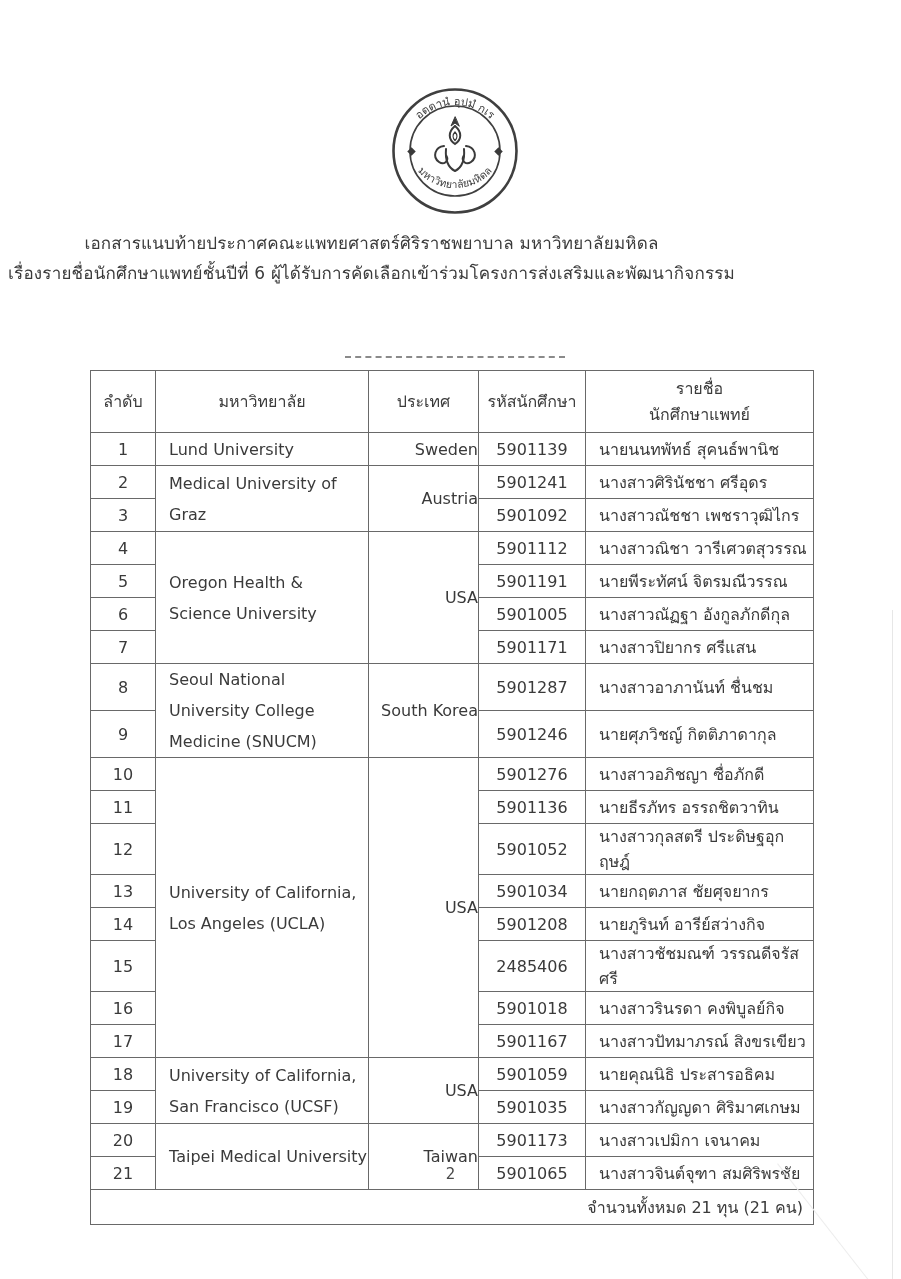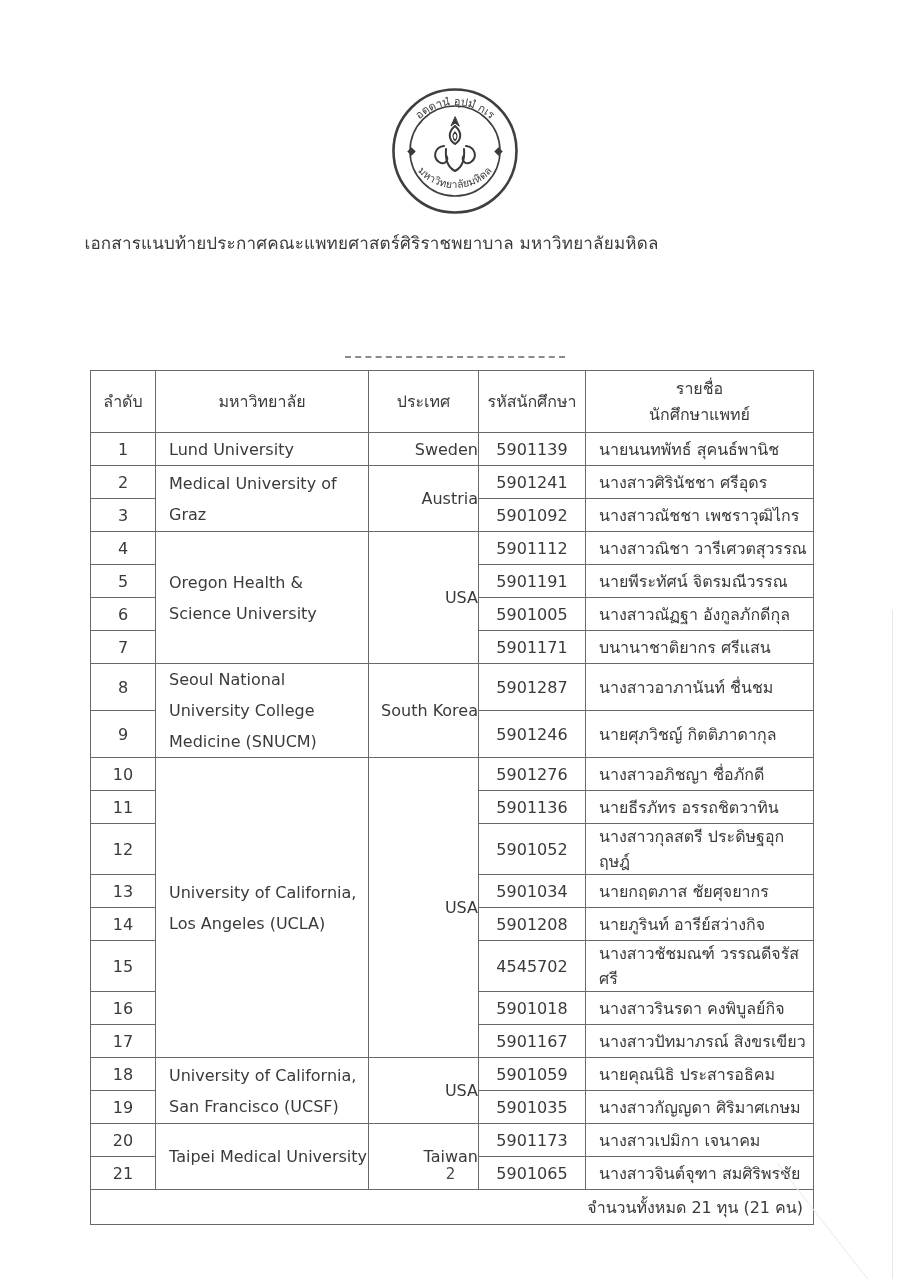--- a/index.html
+++ b/index.html
@@ -79,20 +79,21 @@
       <path d="M65 40 c-7 6 -7 13 0 18 c7 -5 7 -12 0 -18"></path>
       <path d="M65 46 c-2.5 2.5 -2.5 6 0 8.5 c2.5 -2.5 2.5 -6 0 -8.5" stroke-width="1.3"></path>
       <path d="M54 60 c-9 1 -12 11 -5 16 c5 3.5 10 -1 7.5 -6"></path>
       <path d="M76 60 c9 1 12 11 5 16 c-5 3.5 -10 -1 -7.5 -6"></path>
       <path d="M56 63 c-1 12 3 19 9 22 c6 -3 10 -10 9 -22"></path>
     </g>
   </svg>
 
   <div class="title-block">
     <div class="title-line">เอกสารแนบท้ายประกาศคณะแพทยศาสตร์ศิริราชพยาบาล มหาวิทยาลัยมหิดล</div>
+    <div class="title-line">เรื่องรายชื่อนักศึกษาแพทย์ชั้นปีที่ 6 ผู้ได้รับการคัดเลือกเข้าร่วมโครงการส่งเสริมและพัฒนากิจกรรม</div>
   </div>
 
   <div class="dashed-divider"></div>
 
   <table class="roster">
     <colgroup>
       <col style="width:65px">
         <col style="width:213px">
         <col style="width:110px">
         <col style="width:107px">
@@ -143,21 +144,21 @@
           <td class="c-name">นายพีระทัศน์ จิตรมณีวรรณ</td>
         </tr>
         <tr>
           <td class="c-no">6</td>
           <td class="c-id">5901005</td>
           <td class="c-name">นางสาวณัฏฐา อังกูลภักดีกุล</td>
         </tr>
         <tr>
           <td class="c-no">7</td>
           <td class="c-id">5901171</td>
-          <td class="c-name">บนานาชาติยากร ศรีแสน</td>
+          <td class="c-name">นางสาวปิยากร ศรีแสน</td>
         </tr>
         <tr>
           <td class="c-no">8</td>
           <td class="c-univ" rowspan="2">Seoul National University College Medicine (SNUCM)</td>
           <td class="c-country" rowspan="2">South Korea</td>
           <td class="c-id">5901287</td>
           <td class="c-name">นางสาวอาภานันท์ ชื่นชม</td>
         </tr>
         <tr>
           <td class="c-no">9</td>
@@ -186,21 +187,21 @@
           <td class="c-id">5901034</td>
           <td class="c-name">นายกฤตภาส ชัยศุจยากร</td>
         </tr>
         <tr>
           <td class="c-no">14</td>
           <td class="c-id">5901208</td>
           <td class="c-name">นายภูรินท์ อารีย์สว่างกิจ</td>
         </tr>
         <tr>
           <td class="c-no">15</td>
-          <td class="c-id">4545702</td>
+          <td class="c-id">2485406</td>
           <td class="c-name">นางสาวชัชมณฑ์ วรรณดีจรัสศรี</td>
         </tr>
         <tr>
           <td class="c-no">16</td>
           <td class="c-id">5901018</td>
           <td class="c-name">นางสาวรินรดา คงพิบูลย์กิจ</td>
         </tr>
         <tr>
           <td class="c-no">17</td>
           <td class="c-id">5901167</td>

